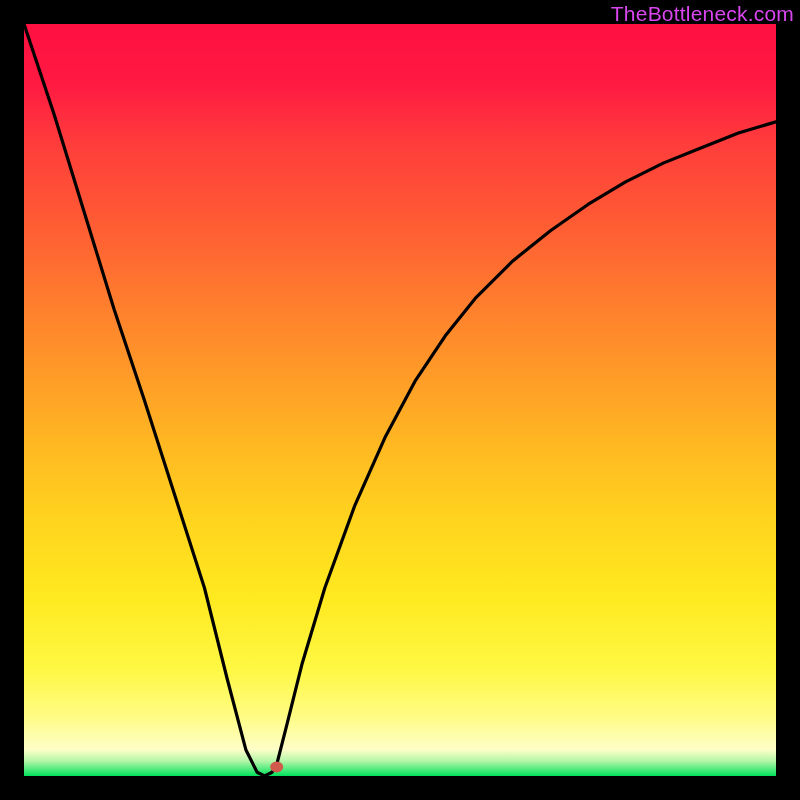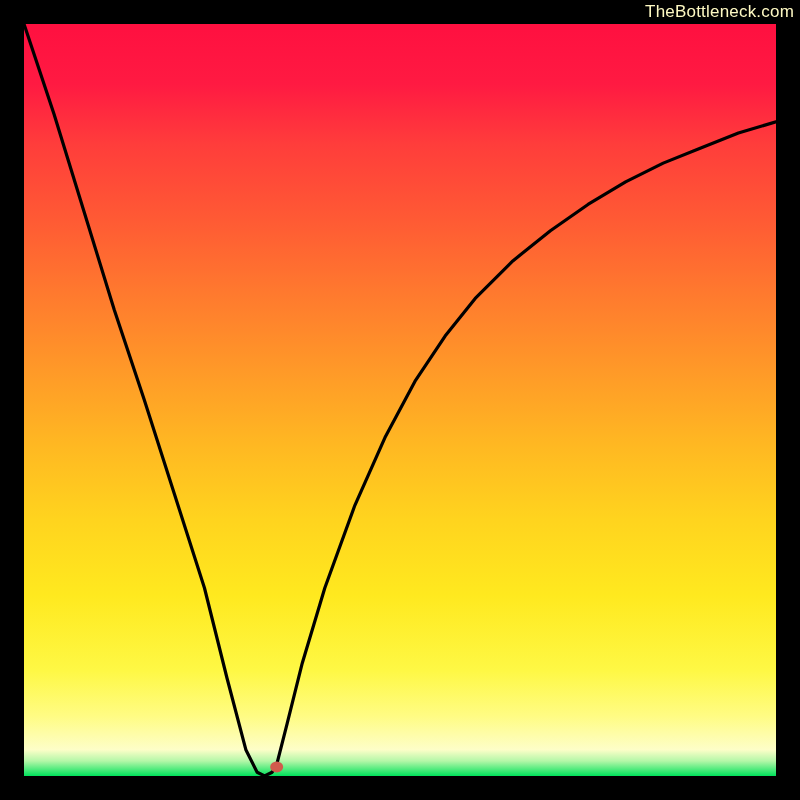--- a/index.html
+++ b/index.html
@@ -49,22 +49,22 @@
     left: 0;
     top: 0;
     width: 752px;
     height: 752px;
     pointer-events: none;
   }
   .watermark {
     position: absolute;
     top: 2px;
     right: 6px;
-    color: #fef9c3;
-    font-size: 17px;
+    color: #d946ef;
+    font-size: 21px;
     font-weight: 500;
     letter-spacing: 0.2px;
   }
 </style>
 </head>
 <body>
 
 <div class="frame">
   <div class="gradient"></div>
   <svg class="plot-svg" viewBox="0 0 752 752" preserveAspectRatio="none">

